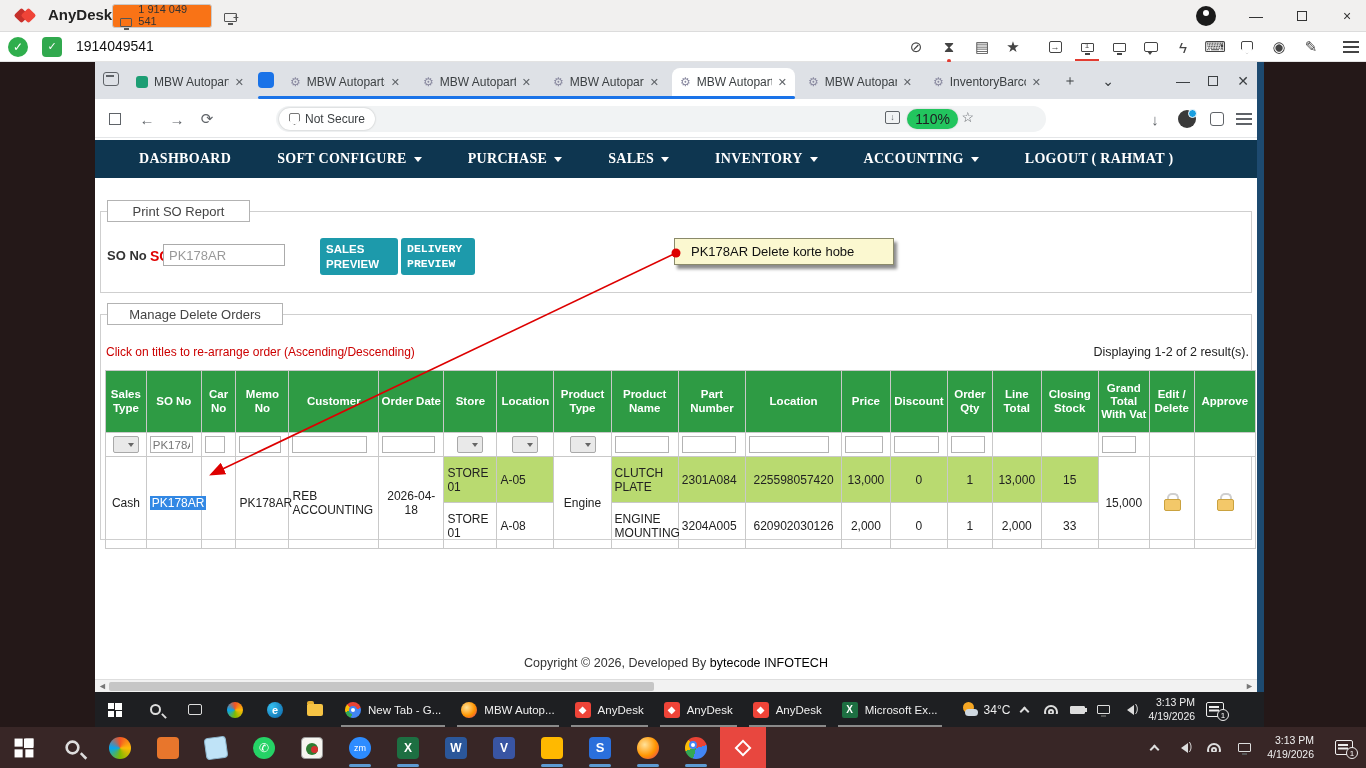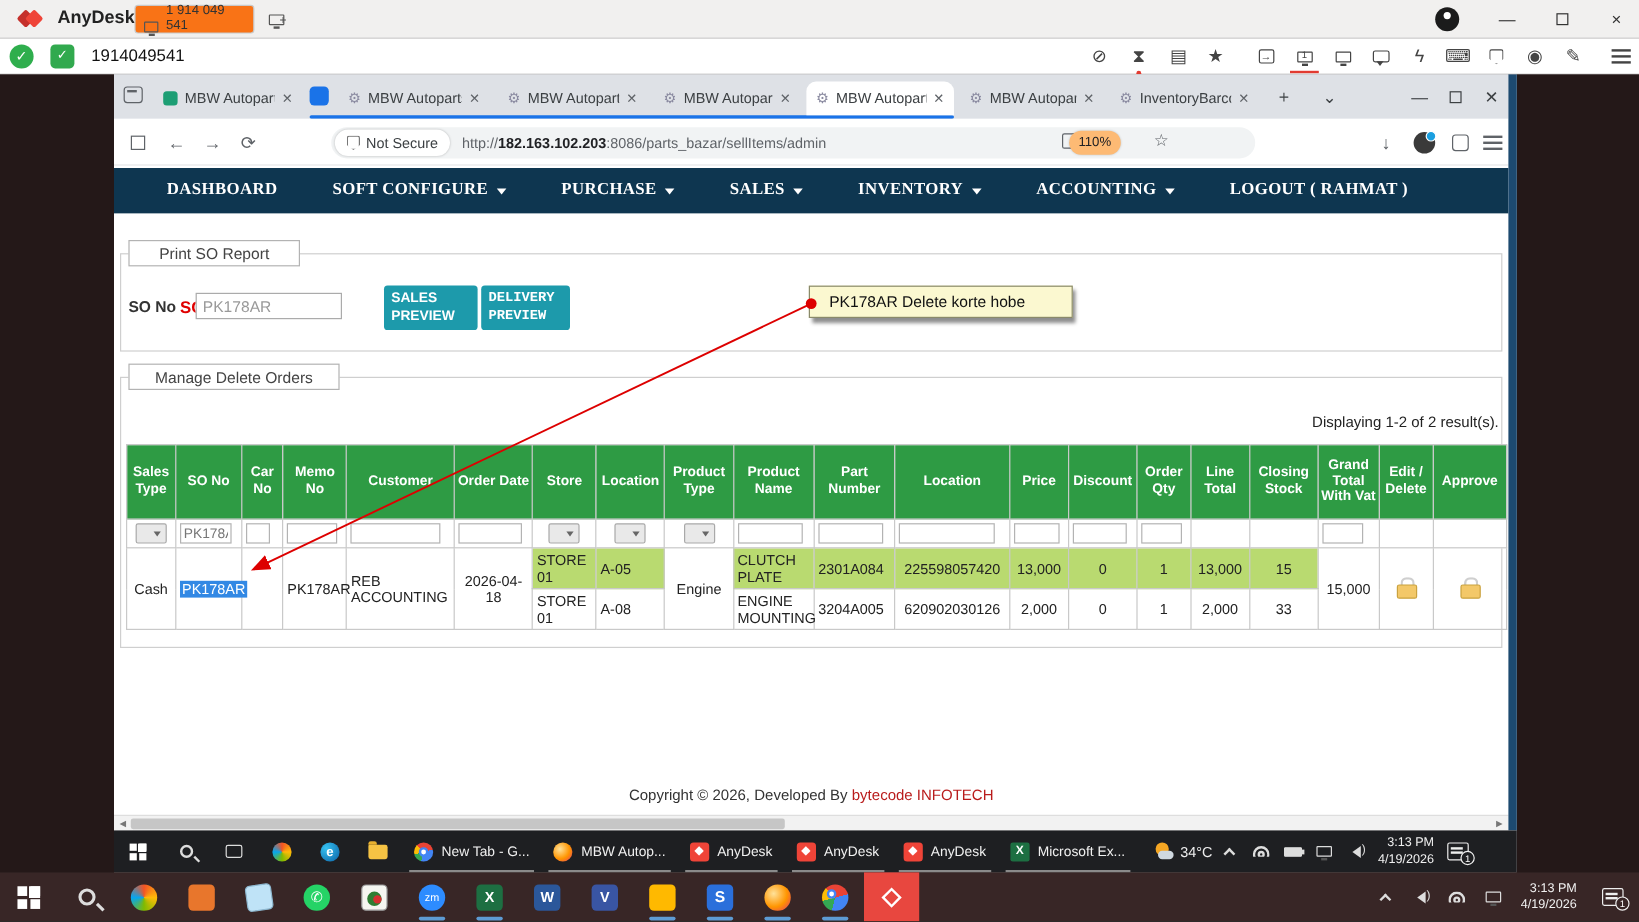--- a/index.html
+++ b/index.html
@@ -56,21 +56,21 @@
   .tsico::before{content:"";position:absolute;left:2px;top:2px;width:8px;height:2px;background:#5f6368;}
   .tctl{position:absolute;top:6px;width:26px;height:26px;display:flex;align-items:center;justify-content:center;color:#3c4043;font-size:14px;}
   
   .btool{position:absolute;left:0;top:37px;width:1162px;height:39px;background:#fff;border-bottom:1px solid #e4e6e8;}
   .bico{position:absolute;top:8px;width:24px;height:24px;display:flex;align-items:center;justify-content:center;color:#5f6368;font-size:15px;}
   .urlpill{position:absolute;left:181px;top:7px;width:770px;height:26px;background:#f1f3f4;border-radius:13px;display:flex;align-items:center;font-size:12px;color:#5f6368;}
   .nschip{margin-left:3px;height:22px;background:#fff;border-radius:11px;display:flex;align-items:center;gap:5px;padding:0 10px;color:#3c4043;box-shadow:0 0 2px rgba(0,0,0,.25);}
   .nsico{display:inline-block;width:11px;height:12px;border:1.5px solid #777;border-radius:2px 2px 4px 4px;clip-path:polygon(0 0,100% 0,100% 65%,50% 100%,0 65%);position:relative;}
   .urltxt{margin-left:10px;white-space:nowrap;overflow:hidden;}
   .urltxt b{color:#202124;font-weight:bold;}
-  .zpill{position:absolute;right:112px;top:3px;height:20px;background:#fdba74;border-radius:10px;padding:0 8px;font-size:11px;line-height:20px;color:#202124;box-shadow:0 0 2px rgba(0,0,0,.2);}
+  .zpill{position:absolute;right:88px;top:3px;height:20px;background:#22c55e;border-radius:10px;padding:0 8px;font-size:14px;line-height:20px;color:#202124;box-shadow:0 0 2px rgba(0,0,0,.2);}
   .instico{position:absolute;right:146px;top:5px;width:15px;height:13px;border:1.5px solid #5f6368;border-radius:2px;color:#5f6368;font-size:9px;line-height:11px;text-align:center;}
   .starico{position:absolute;right:72px;top:3px;font-size:14px;color:#5f6368;}
   .avat{width:18px;height:18px;border-radius:50%;background:#3a3a3a;position:relative;}
   .avat::after{content:"";position:absolute;right:-1px;top:-1px;width:7px;height:7px;border-radius:50%;background:#1a9fe0;border:1px solid #fff;}
   .extico{width:14px;height:14px;border:1.5px solid #5f6368;border-radius:3px;}
   
   .navbar{position:absolute;left:0;top:78px;width:1162px;height:38px;background:#0e3650;display:flex;gap:46px;padding-left:44px;font-family:"Liberation Serif",serif;font-weight:bold;font-size:14px;color:#fff;}
   .navitem{display:flex;align-items:center;gap:7px;white-space:nowrap;letter-spacing:.3px;}
   .car{width:0;height:0;border-left:4px solid transparent;border-right:4px solid transparent;border-top:5px solid #fff;}
   .page{position:absolute;left:0;top:116px;width:1162px;height:501px;background:#fff;font-size:12.5px;color:#333;}
@@ -78,32 +78,32 @@
   .legend{position:absolute;height:22px;background:#fff;border:1px solid #b3b3b3;display:flex;align-items:center;justify-content:center;font-size:13px;color:#444;}
   .sobtn{position:absolute;background:#1d9aab;color:#fff;font-weight:bold;font-size:11.5px;line-height:1.3;border:none;border-radius:3px;text-align:left;padding:4px 6px;}
   .soinput{position:absolute;height:22px;border:1px solid #ababab;font-size:13px;color:#999;padding:0 5px;font-family:"Liberation Sans",sans-serif;}
   .hint{position:absolute;color:#cc0000;font-size:12px;font-weight:500;}
   .summary{position:absolute;font-size:12.5px;color:#222;}
   
   table.grid{position:absolute;left:10px;top:192px;width:1151px;border-collapse:collapse;table-layout:fixed;font-size:12px;}
   .grid th{background:#2e9b44;color:#fff;font-size:11.5px;font-weight:bold;line-height:1.15;border:1px solid #c9c9c9;padding:2px 1px;height:62px;vertical-align:middle;text-align:center;}
   .grid td{border:1px solid #c9c9c9;padding:1px 3px;vertical-align:middle;color:#222;}
   .frow td{height:24px;background:#fff;}
-  .drow td{height:34px;}
+  .drow td{height:46px;}
   .hl{background:#b9da70;}
   .cen{text-align:center;}
   .fsel{display:inline-block;width:26px;height:17px;background:#e9e9e9;border:1px solid #a9a9a9;border-radius:2px;position:relative;vertical-align:middle;}
   .fsel::after{content:"";position:absolute;right:4px;top:6px;border-left:3.5px solid transparent;border-right:3.5px solid transparent;border-top:4px solid #666;}
   .finp{height:17px;border:1px solid #b3b3b3;font-size:11.5px;color:#777;padding:0 2px;width:90%;font-family:"Liberation Sans",sans-serif;}
   .sel-blue{background:#3288e4;color:#fff;padding:0 2px;}
   .lock{display:inline-block;position:relative;width:16px;height:16px;}
   .lock::before{content:"";position:absolute;left:3px;top:0;width:8px;height:8px;border:2px solid #cfcfcf;border-bottom:none;border-radius:5px 5px 0 0;}
   .lock::after{content:"";position:absolute;left:0;top:6px;width:15px;height:10px;background:#f3c869;border:1px solid #caa23f;border-radius:2px;}
   .sitefoot{position:absolute;left:0;top:478px;width:1162px;text-align:center;font-size:12.5px;color:#333;}
-  .sitefoot a{color:#b91c1c;text-decoration:none;text-align:center;}
+  .sitefoot a{color:#000000;text-decoration:none;text-align:center;}
   
   .hscroll{position:absolute;left:0;top:617px;width:1162px;height:13px;background:#f2f2f2;border-top:1px solid #dedede;}
   .hthumb{position:absolute;left:14px;top:2px;width:545px;height:9px;background:#c6c6c6;border-radius:2px;}
   .harrow{position:absolute;top:0;font-size:9px;color:#777;line-height:13px;}
   
   .rtb{position:absolute;left:0;top:630px;width:1169px;height:35px;background:#1e1f22;display:flex;align-items:center;color:#eee;}
   .rico{width:40px;height:35px;display:flex;align-items:center;justify-content:center;flex:0 0 auto;}
   .winlogo{display:inline-block;width:14px;height:14px;background:conic-gradient(#fff 0 90deg,transparent 0 360deg);position:relative;}
   .winlogo::before{content:"";position:absolute;inset:0;background:
      linear-gradient(#fff,#fff) 0 0/6px 6px no-repeat,
@@ -267,21 +267,20 @@
             <span class="sq" style="border-color:#5f6368;width:12px;height:12px;"></span>
           </span>
       <span class="bico" style="left:40px;">←</span>
       <span class="bico" style="left:70px;">→</span>
       <span class="bico" style="left:100px;">⟳</span>
       <div class="urlpill">
         <span class="nschip">
           <span class="nsico"></span>
           <span>Not Secure</span>
         </span>
-        <span class="urltxt"><span>http://</span><b>182.163.102.203</b><span>:8086/parts_bazar/sellItems/admin</span></span>
         <span class="instico">↓</span>
         <span class="zpill">110%</span>
         <span class="starico">☆</span>
       </div>
       <span class="bico" style="left:1048px;">↓</span>
       <span class="bico" style="left:1080px;">
             <span class="avat"></span>
           </span>
       <span class="bico" style="left:1110px;">
             <span class="extico"></span>
@@ -327,20 +326,21 @@
 
       <span class="abs" style="left:12px;top:70px;font-weight:bold;font-size:13px;color:#333;">SO No</span>
       <span class="abs" style="left:55px;top:70px;font-weight:bold;font-size:14px;color:#e00000;">SO</span>
       <input class="soinput" style="left: 68px; top: 66px; width: 122px;" value="PK178AR">
       <button class="sobtn" style="left:225px;top:60px;width:78px;height:37px;">SALES PREVIEW</button>
       <button class="sobtn" style="left:306px;top:60px;width:74px;height:37px;font-family:Liberation Mono, monospace;">DELIVERY PREVIEW</button>
 
       <div class="fieldbox" style="left:5px;top:136px;width:1152px;height:226px;"></div>
       <div class="legend" style="left:12px;top:125px;width:176px;">Manage Delete Orders</div>
 
+      <span class="hint" style="left:11px;top:167px;">Click on titles to re-arrange order (Ascending/Descending)</span>
       <span class="summary" style="right:8px;top:167px;">Displaying 1-2 of 2 result(s).</span>
 
       <table class="grid">
         <colgroup>
           <col style="width:40px">
               <col style="width:54px">
               <col style="width:34px">
               <col style="width:52px">
           <col style="width:88px">
               <col style="width:64px">

